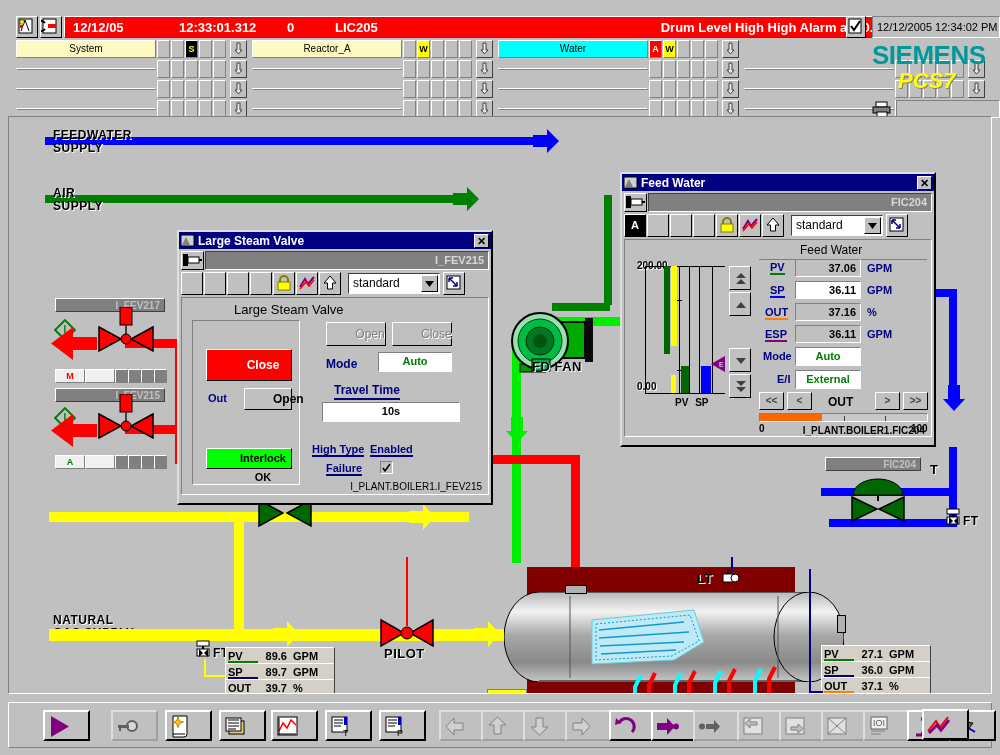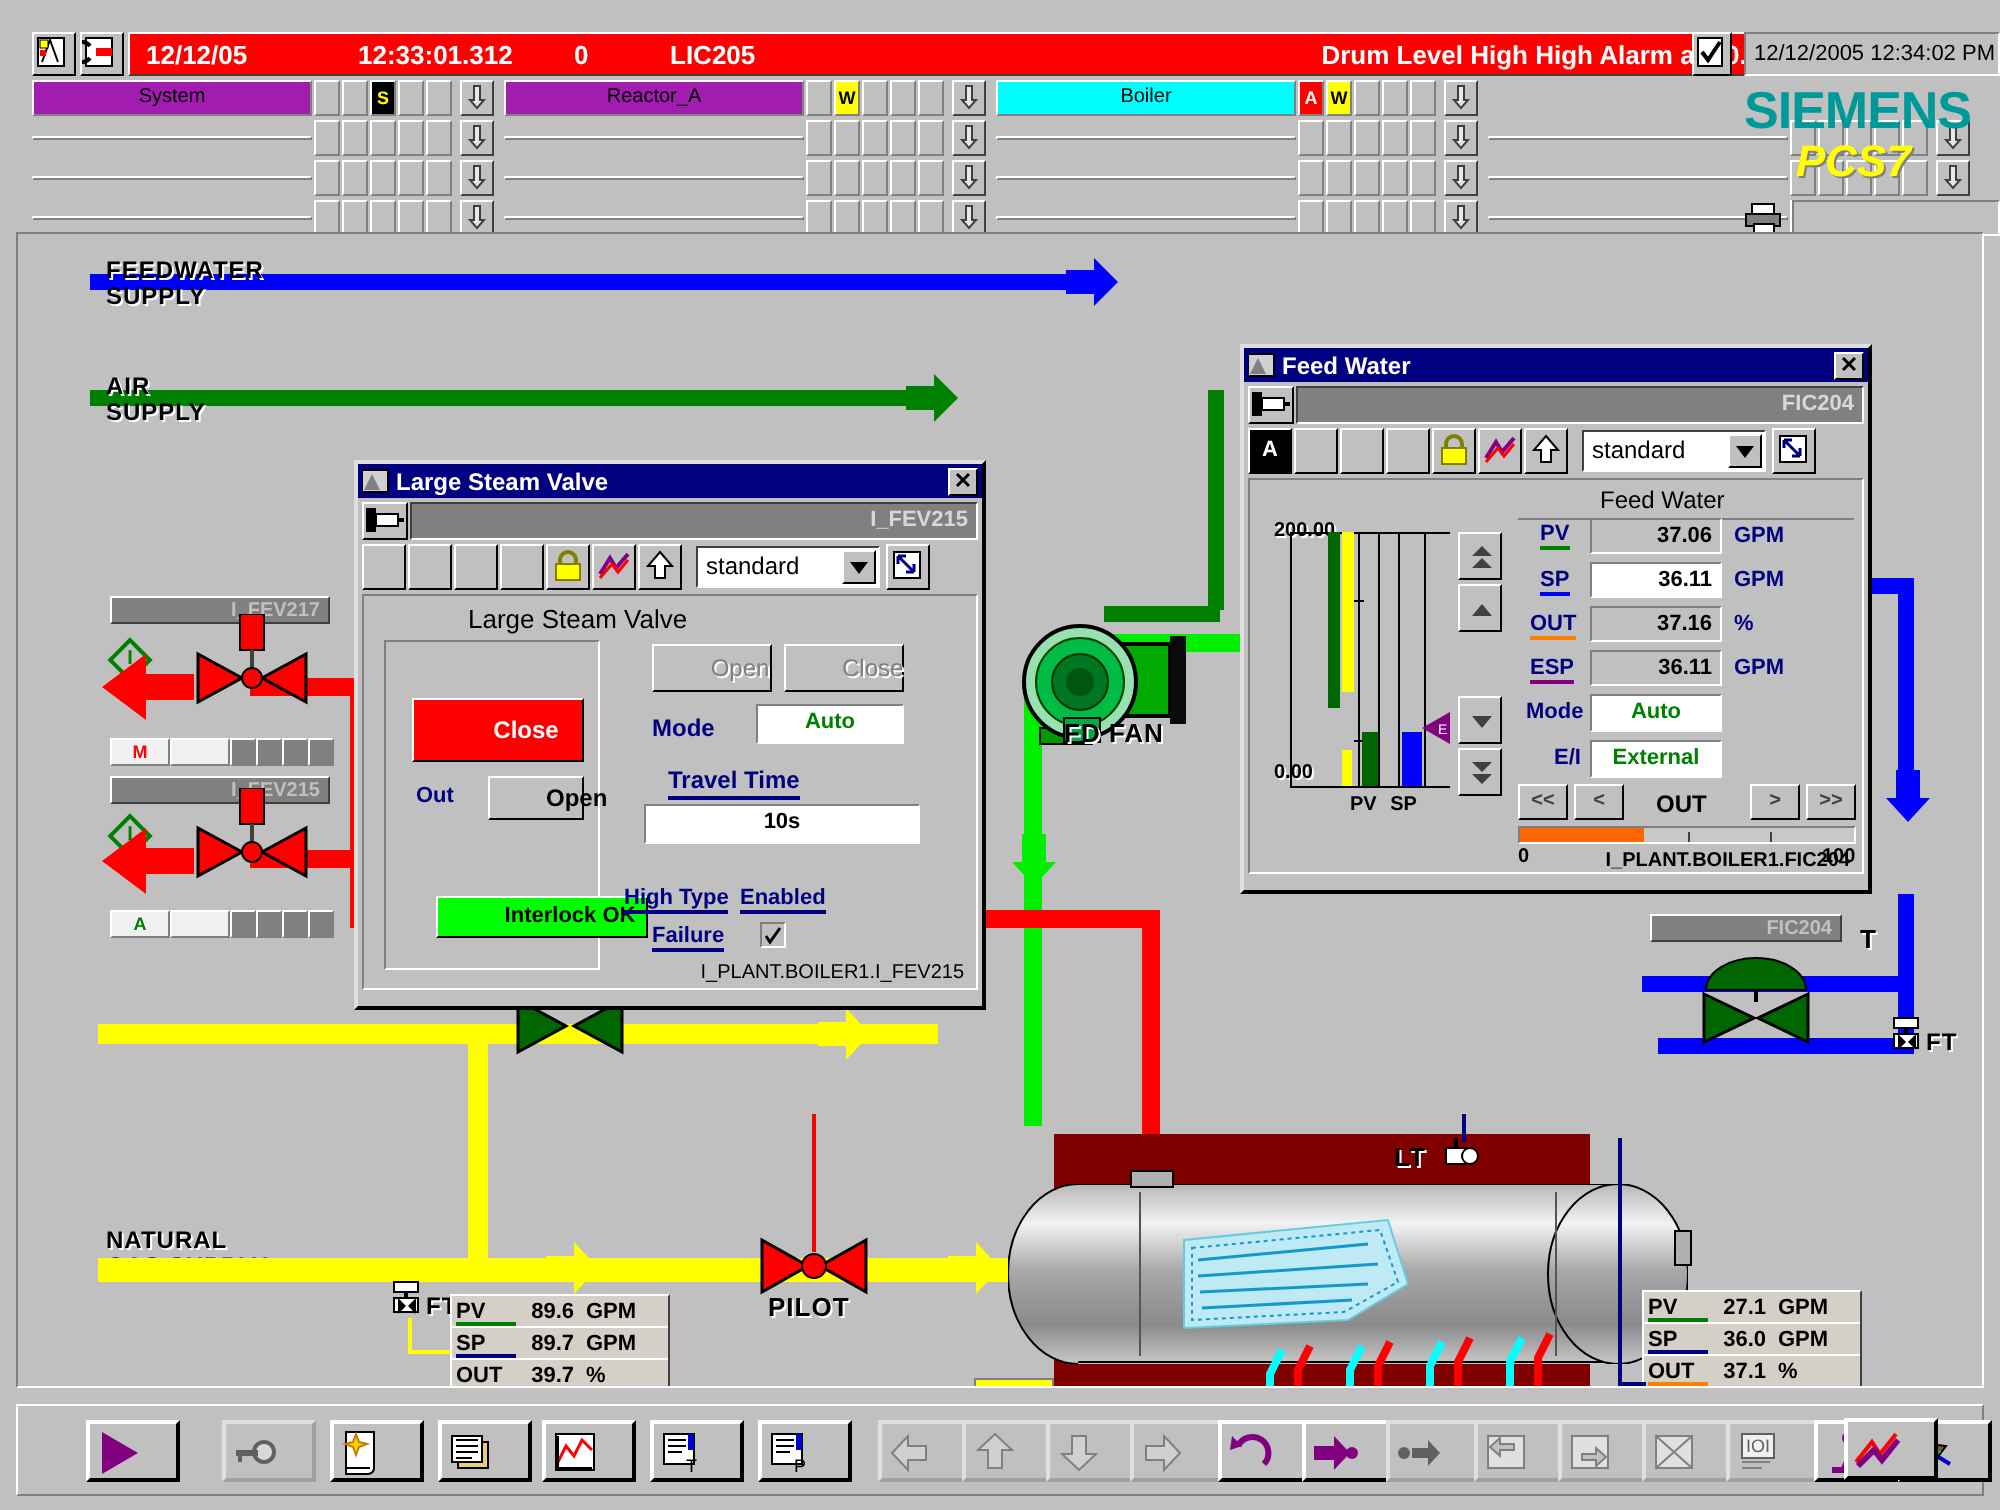--- a/index.html
+++ b/index.html
@@ -32,21 +32,21 @@
   .ack-btn  { position:absolute; left:838px; top:10px; width:20px; height:22px; background:#c0c0c0;
               border:1px solid; border-color:#fff #000 #000 #fff; }
   .clockbox { position:absolute; left:864px; top:10px; width:128px; height:22px; background:#c0c0c0;
               border:1px solid; border-color:#808080 #fff #fff #808080;
               font-size:11px; color:#000; padding:4px 0 0 4px; }
 
   
   #grouparea { position:absolute; left:8px; top:34px; width:856px; height:78px; }
   .grow { position:absolute; left:0; width:856px; height:18px; display:flex; }
   .gcell { height:18px; display:flex; align-items:center; }
-  .gname { background:#a21caf; border:1px solid; border-color:#fff #808080 #808080 #fff;
+  .gname { background:#fef9c3; border:1px solid; border-color:#fff #808080 #808080 #fff;
            font-size:10px; text-align:center; color:#000; line-height:16px; }
   .gname.cyan { background:#00ffff; }
   .gsq { width:13px; height:18px; background:#c0c0c0; border:1px solid; border-color:#fff #808080 #808080 #fff; margin-left:1px;
          font-size:9px; font-weight:bold; line-height:16px; text-align:center; }
   .gsq.s { background:#000; color:#ffff00; }
   .gsq.w { background:#ffff00; color:#000; }
   .gsq.a { background:#ff0000; color:#fff; }
   .garrow { width:17px; height:18px; background:#c0c0c0; border:1px solid; border-color:#fff #404040 #404040 #fff;
             margin-left:4px; position:relative; }
   .garrow svg { position:absolute; left:2px; top:1px; }
@@ -212,21 +212,21 @@
             <div class="gsq"></div>
             <div class="gsq"></div>
             <div class="gsq"></div>
             <div class="garrow">
               <svg width="11" height="14" viewBox="0 0 11 14">
                   <path d="M4 1 h3 v7 h2 l-3.5 4 l-3.5 -4 h2 z" fill="#e8e8e8" stroke="#404040"></path>
                 </svg>
             </div>
           </div>
           <div class="gcell" style="margin-left:5px">
-            <div class="gname cyan" style="width:150px">Boiler</div>
+            <div class="gname cyan" style="width:150px">Water</div>
             <div class="gsq a">A</div>
             <div class="gsq w">W</div>
             <div class="gsq"></div>
             <div class="gsq"></div>
             <div class="gsq"></div>
             <div class="garrow">
               <svg width="11" height="14" viewBox="0 0 11 14">
                   <path d="M4 1 h3 v7 h2 l-3.5 4 l-3.5 -4 h2 z" fill="#e8e8e8" stroke="#404040"></path>
                 </svg>
             </div>
@@ -788,21 +788,21 @@
 
         <div class="grpbox" style="left:10px; top:22px; width:108px; height:165px;"></div>
 
         <div class="fpbtn" style="left:24px; top:51px; width:86px; height:32px; background:#ff0000; color:#fff; font-weight:bold; line-height:30px;">
           <span>Close</span>
         </div>
         <div class="fplabel" style="left:26px; top:94px;">Out</div>
         <div class="fpbtn" style="left:62px; top:90px; width:48px; height:22px; font-weight:bold; line-height:20px;">
           <span>Open</span>
         </div>
-        <div class="fpbtn" style="left:36px; top:150px; width:106px; height:21px; background:#00ff00; color:#000; font-weight:bold; font-size:11px; line-height:19px;text-align:center;">
+        <div class="fpbtn" style="left:24px; top:150px; width:86px; height:21px; background:#00ff00; color:#000; font-weight:bold; font-size:11px; line-height:19px;text-align:center;">
           <span>Interlock OK</span>
         </div>
 
         <div class="fpbtn dis" style="left:144px; top:24px; width:60px; height:24px; line-height:22px;">
           <span>Open</span>
         </div>
         <div class="fpbtn dis" style="left:210px; top:24px; width:60px; height:24px; line-height:22px;">
           <span>Close</span>
         </div>
 

